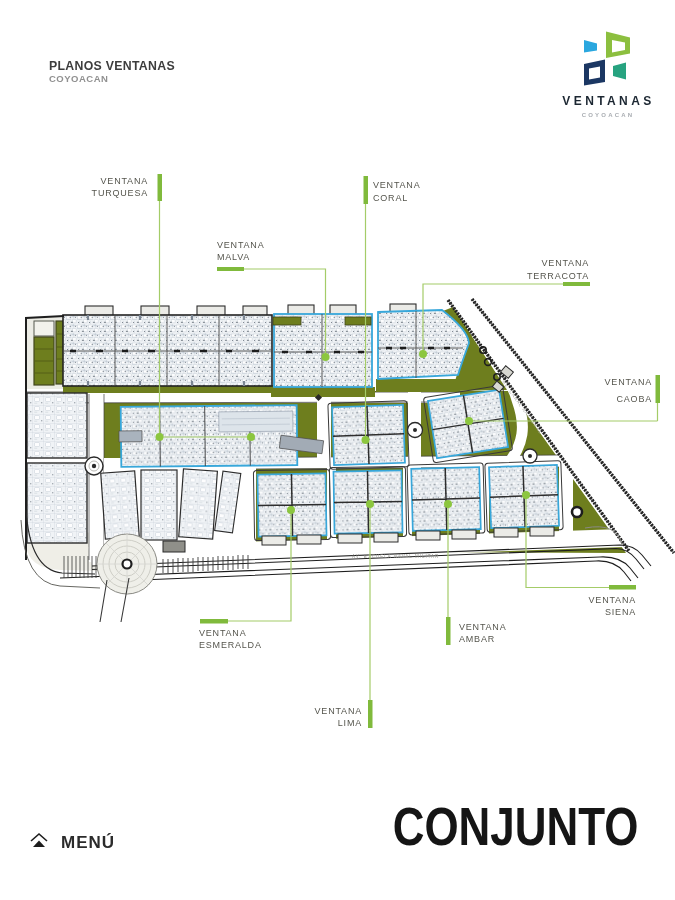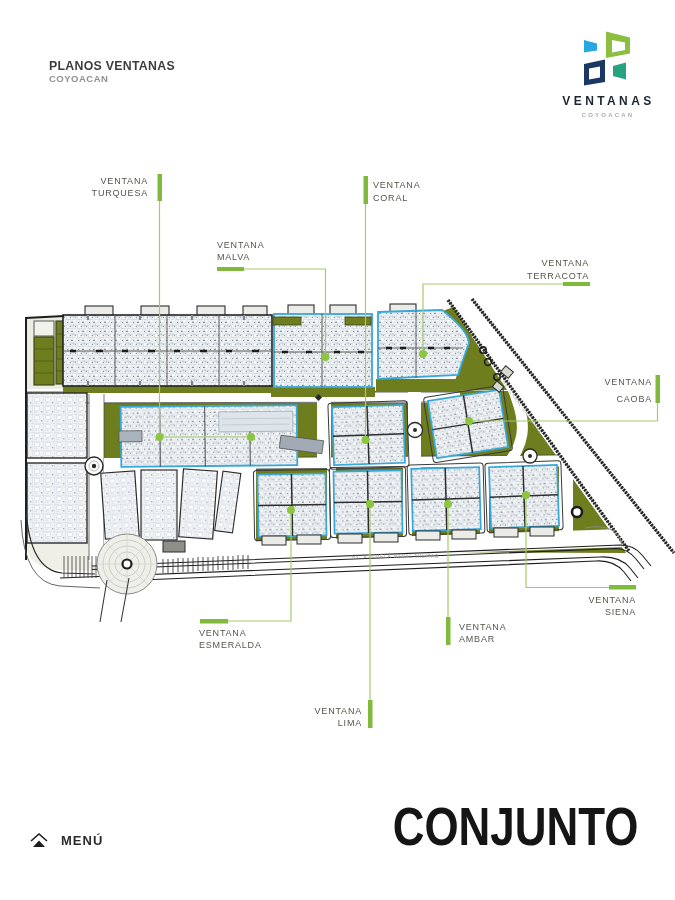--- a/index.html
+++ b/index.html
@@ -2,21 +2,21 @@
 <html><head>
 <meta charset="utf-8">
 <style>
   html,body{margin:0;padding:0;background:#fff;}
   #page{position:relative;width:675px;height:900px;background:#fff;overflow:hidden;
         font-family:"Liberation Sans", sans-serif;}
   .hdr1{position:absolute;left:49px;top:59px;font-size:12.3px;font-weight:bold;
         letter-spacing:.3px;color:#3d3d3d;}
   .hdr2{position:absolute;left:49px;top:73px;font-size:9.5px;font-weight:bold;
         letter-spacing:.5px;color:#909090;}
-  .menu{position:absolute;left:61px;top:833px;font-size:13px;font-weight:bold;
+  .menu{position:absolute;left:61px;top:833px;font-size:17px;font-weight:bold;
         letter-spacing:1px;color:#2b2b2b;}
   .conj{position:absolute;right:37px;top:796.3px;font-size:53px;font-weight:bold;
         color:#151515;transform:scaleX(0.829);transform-origin:right top;
         white-space:nowrap;}
 </style>
 </head>
 <body>
 <div id="page">
 
   <div class="hdr1">PLANOS VENTANAS</div>

